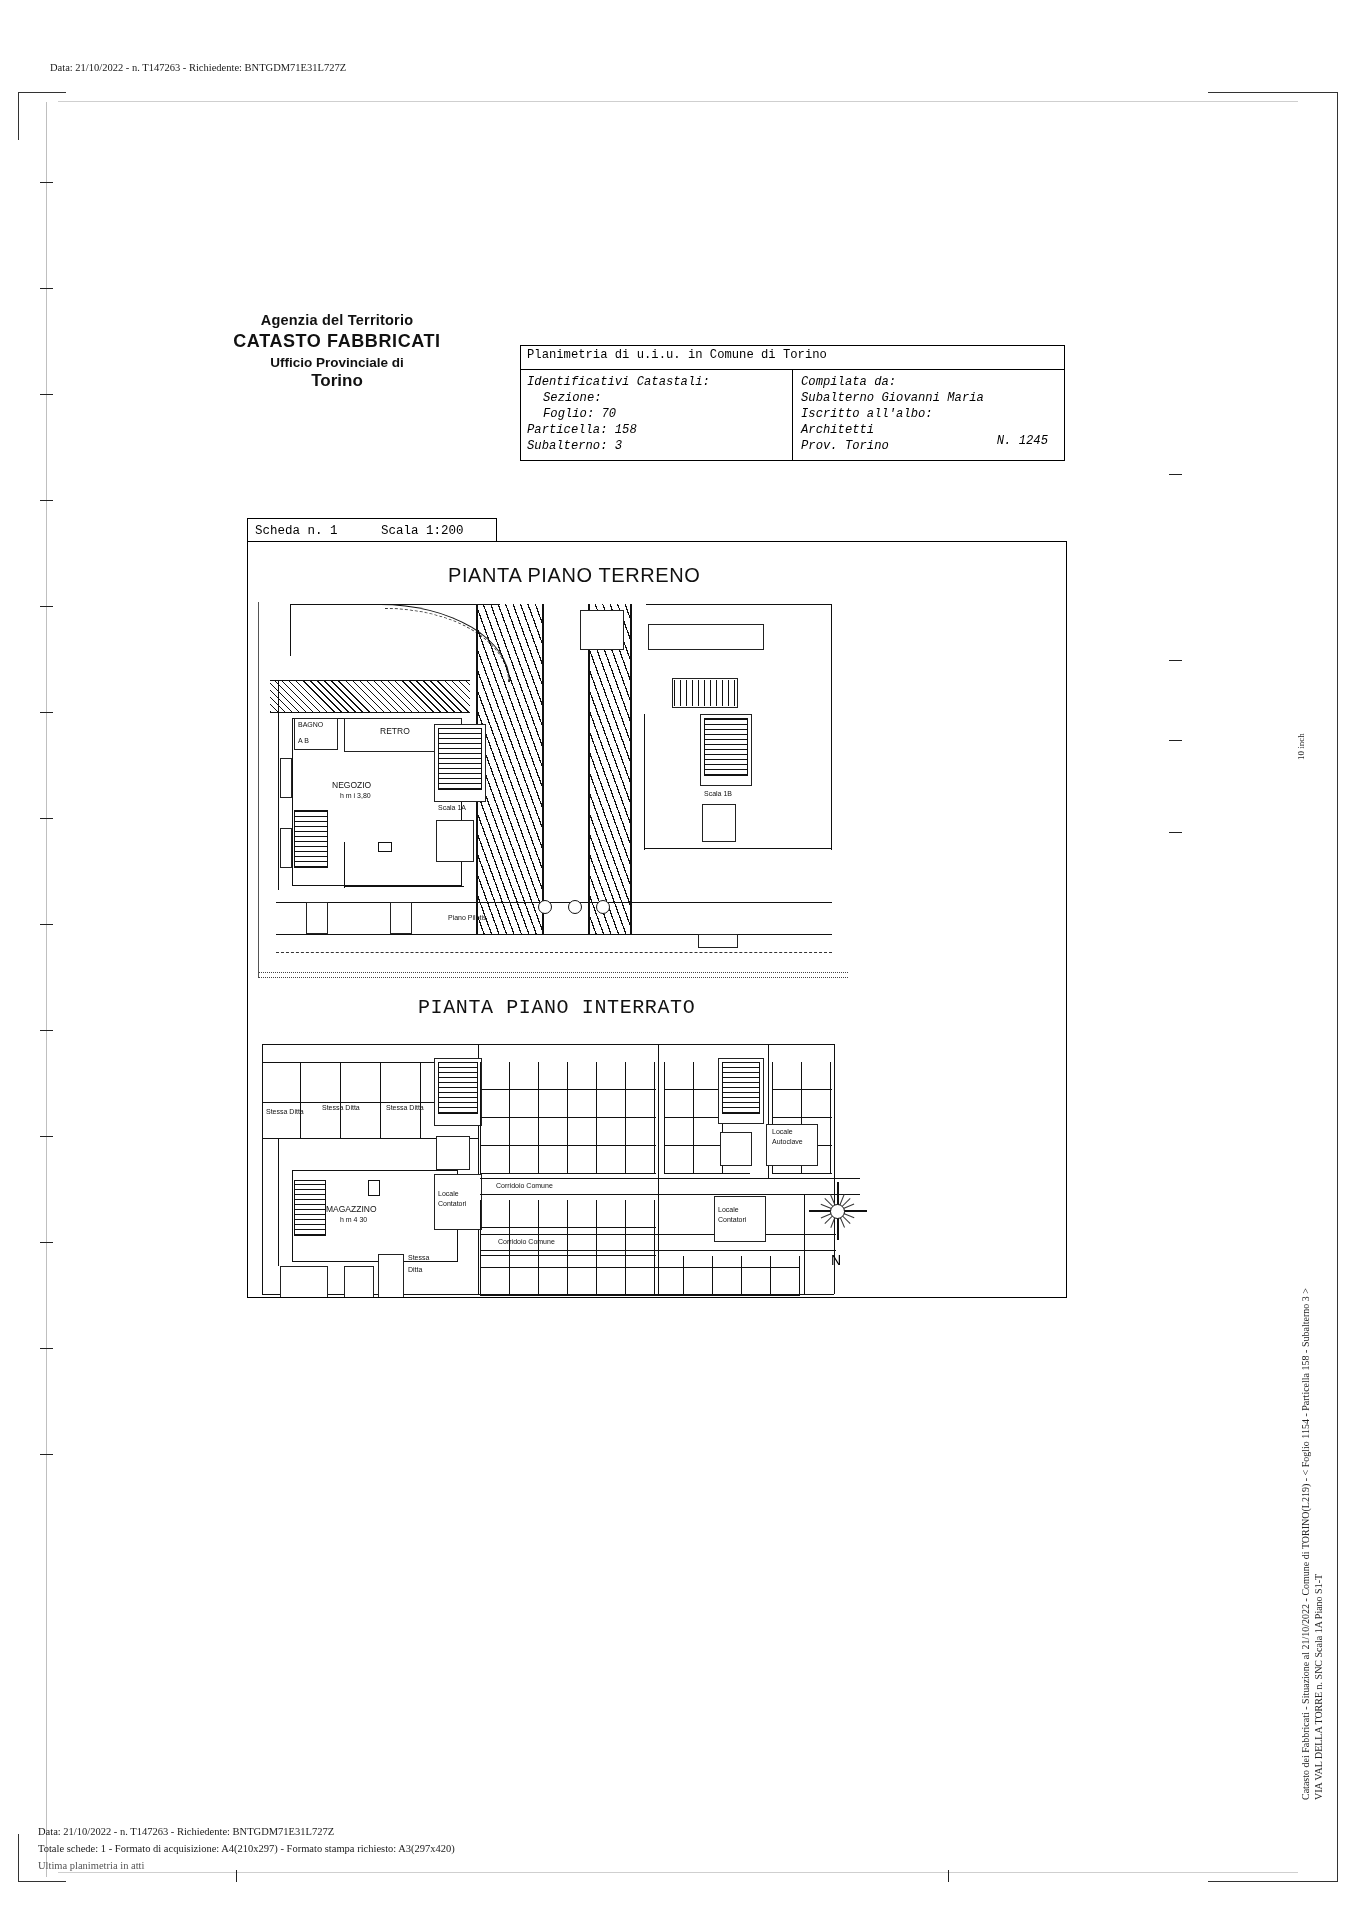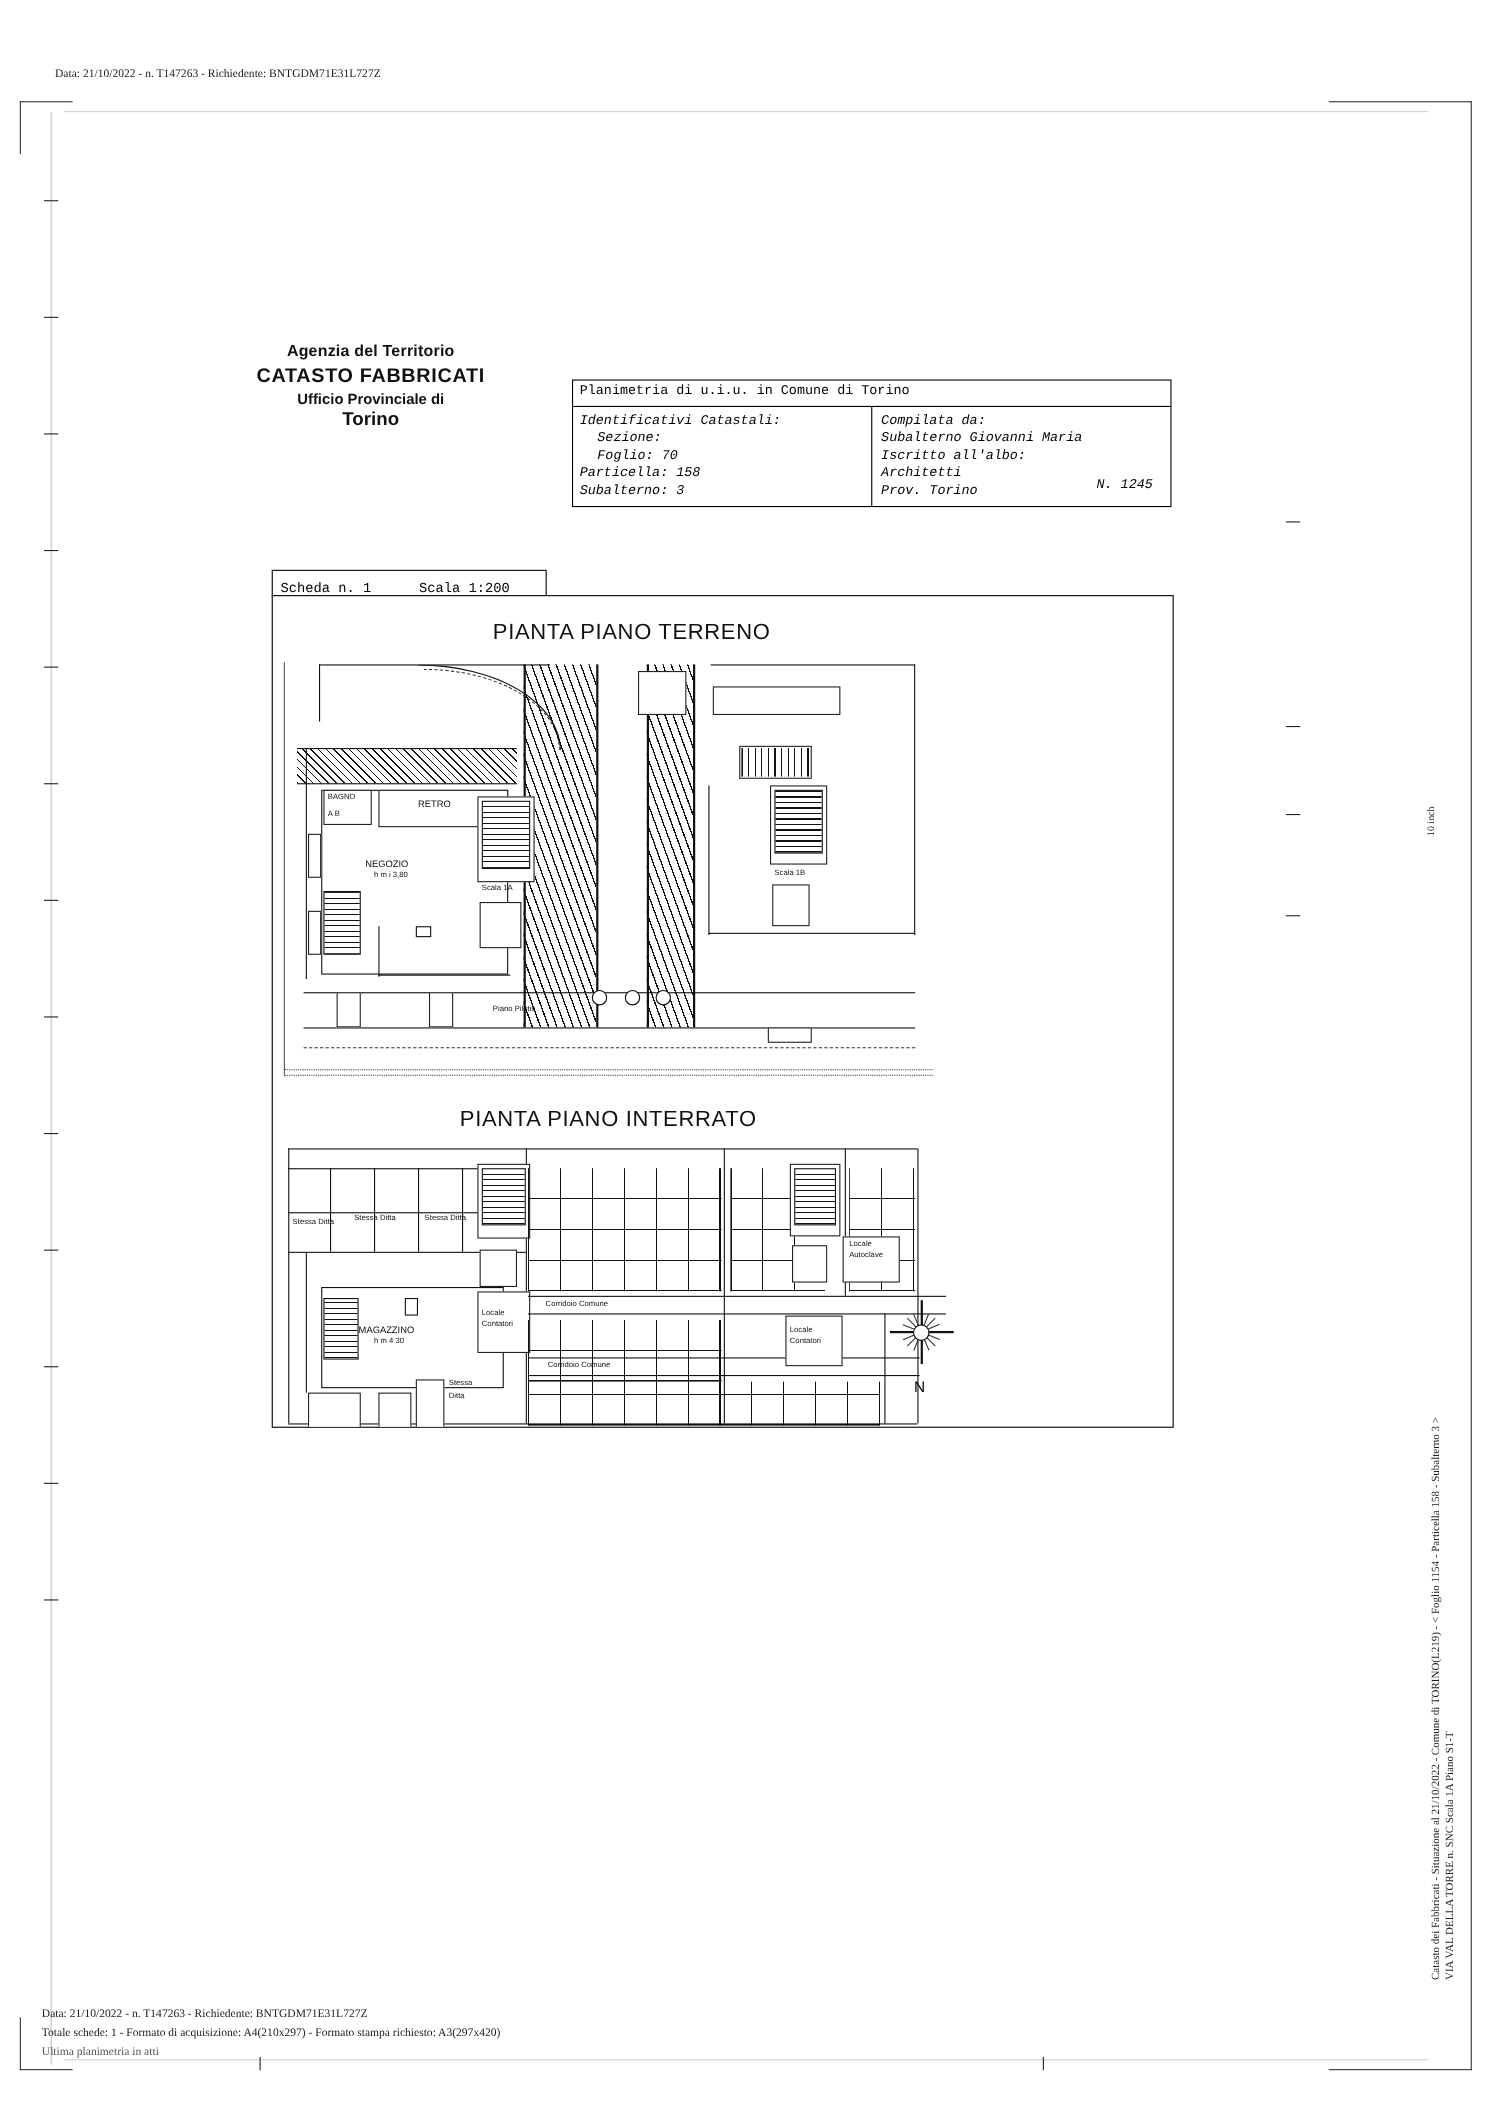--- a/index.html
+++ b/index.html
@@ -82,21 +82,21 @@
   #scheda-box {
     position: absolute;
     left: 247px;
     top: 518px;
     width: 248px;
     height: 23px;
     border: 1.2px solid #000;
     font-family: "Liberation Mono", monospace;
     font-size: 12.5px;
     display: flex;
-    align-items: flex-end;
+    align-items: center;
   }
   #scheda-box .s-left { padding-left: 7px; width: 110px; }
   #scheda-box .s-right { padding-left: 16px; }
 
   
   #decl {
     position: absolute;
     left: 520px;
     top: 345px;
     width: 545px;
@@ -167,21 +167,21 @@
   }
   .plan-title {
     position: absolute;
     font-family: "Liberation Sans", sans-serif;
     font-size: 20px;
     letter-spacing: .6px;
     color: #111;
     white-space: nowrap;
   }
   #title-terreno { left: 200px; top: 22px; }
-  #title-interrato { left: 170px; top: 465px; }
+  #title-interrato { left: 170px; top: 454px; font-family: Liberation Mono, monospace; }
 
   
   .ln-h, .ln-v, .wall, .thin {
     position: absolute;
     background: #111;
   }
   .ln-h { height: 1px; }
   .ln-v { width: 1px; }
   .room {
     position: absolute;

